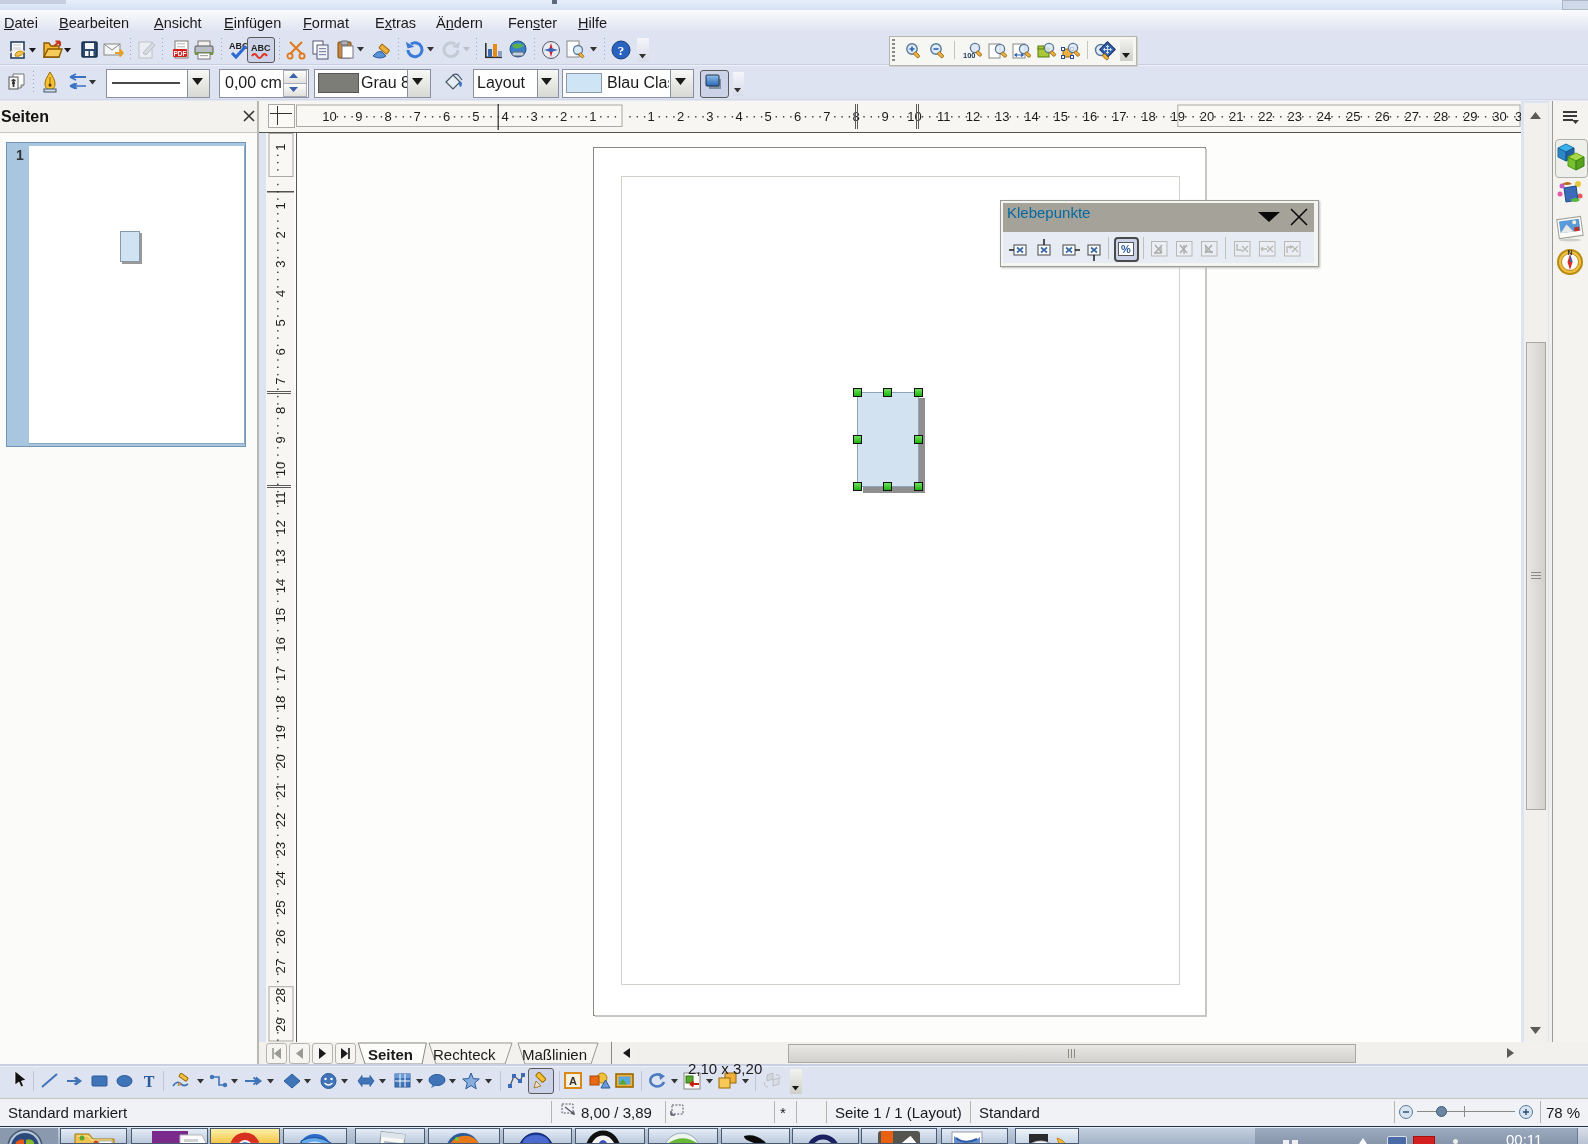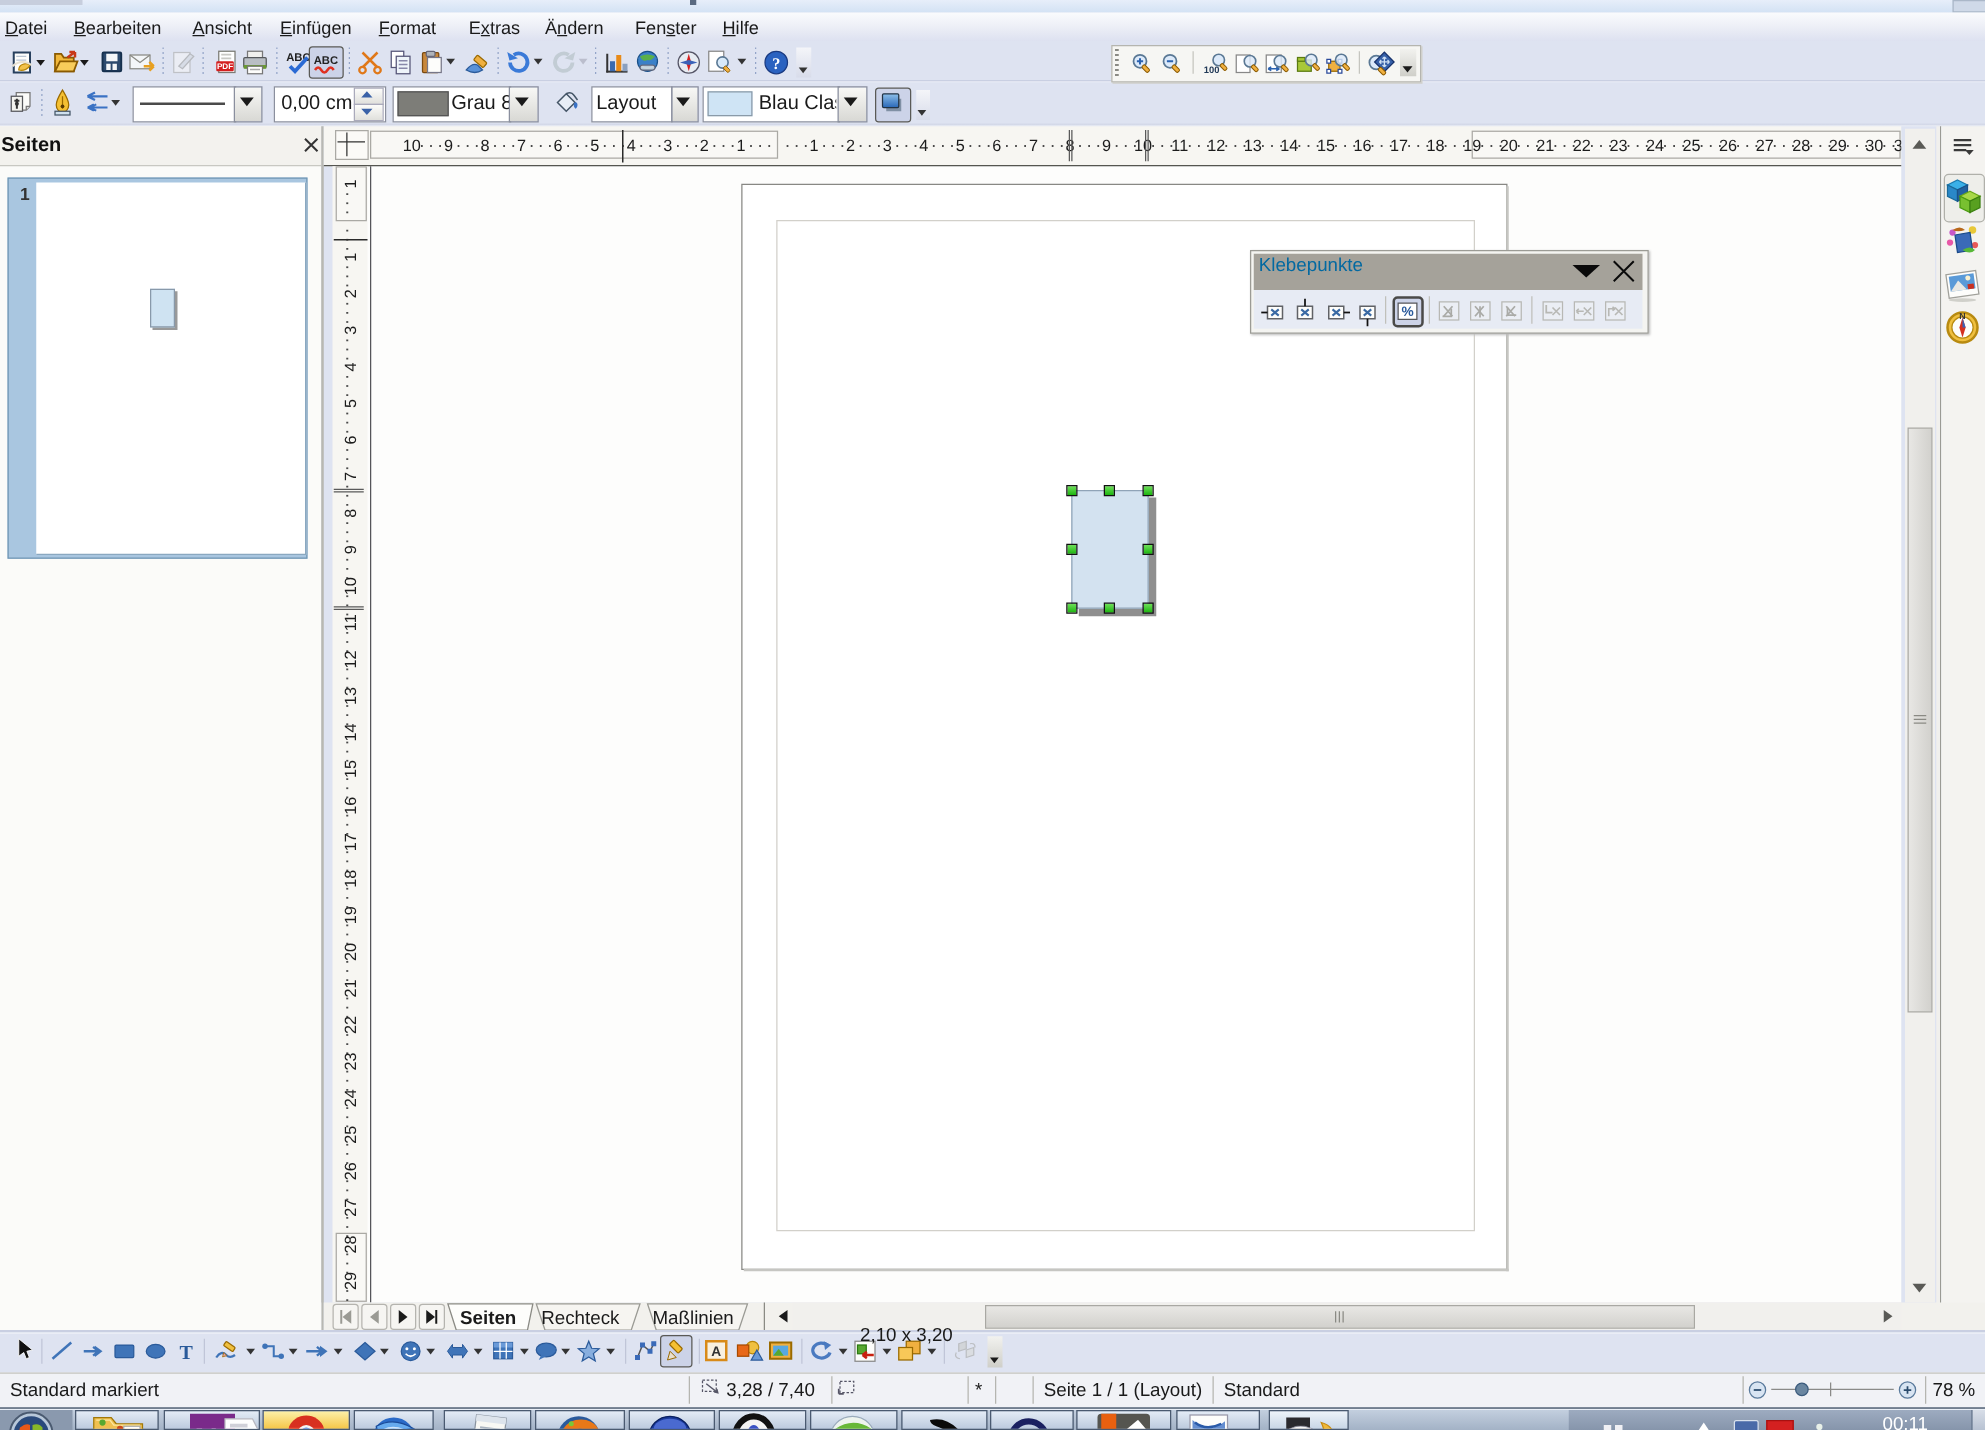--- a/index.html
+++ b/index.html
@@ -947,21 +947,21 @@
     <path d="M0 0 L7 0 L3.5 4.5 Z" fill="#1a1a1a"></path>
   </svg>
 <div class="abs" style="left:0;top:1098px;width:1588px;height:28px;background:#f1f2f6;border-top:1px solid #c5c5c0;box-sizing:border-box"></div>
 <div class="txt" style="left:8px;top:1104px;font-size:15px">Standard markiert</div>
 <div class="abs" style="left:551px;top:1101px;width:1px;height:22px;background:#b5b5b0"></div>
 <svg width="16" height="13" style="left:561px;top:1103px">
     <rect x="1" y="1" width="11" height="9" fill="none" stroke="#556" stroke-dasharray="2 1.4"></rect>
     <path d="M4 4 L13 11" stroke="#556" stroke-width="1.2"></path>
     <path d="M14 12 L10 11 L13 8 Z" fill="#556"></path>
   </svg>
-<div class="txt" style="left:581px;top:1104px;font-size:15px">3,28 / 7,40</div>
+<div class="txt" style="left:581px;top:1104px;font-size:15px">8,00 / 3,89</div>
 <div class="abs" style="left:665px;top:1101px;width:1px;height:22px;background:#b5b5b0"></div>
 <svg width="16" height="13" style="left:670px;top:1103px">
     <rect x="2" y="2" width="11" height="9" fill="none" stroke="#556" stroke-dasharray="2 1.4"></rect>
     <path d="M1 12 L5 12 M1 12 L1 8" stroke="#556" stroke-width="1.4"></path>
   </svg>
 <div class="txt" style="left:688px;top:1060px;font-size:15px">2,10 x 3,20</div>
 <div class="abs" style="left:774px;top:1101px;width:1px;height:22px;background:#b5b5b0"></div>
 <div class="txt" style="left:780px;top:1104px;font-size:15px">*</div>
 <div class="abs" style="left:796px;top:1101px;width:1px;height:22px;background:#b5b5b0"></div>
 <div class="abs" style="left:826px;top:1101px;width:1px;height:22px;background:#b5b5b0"></div>

